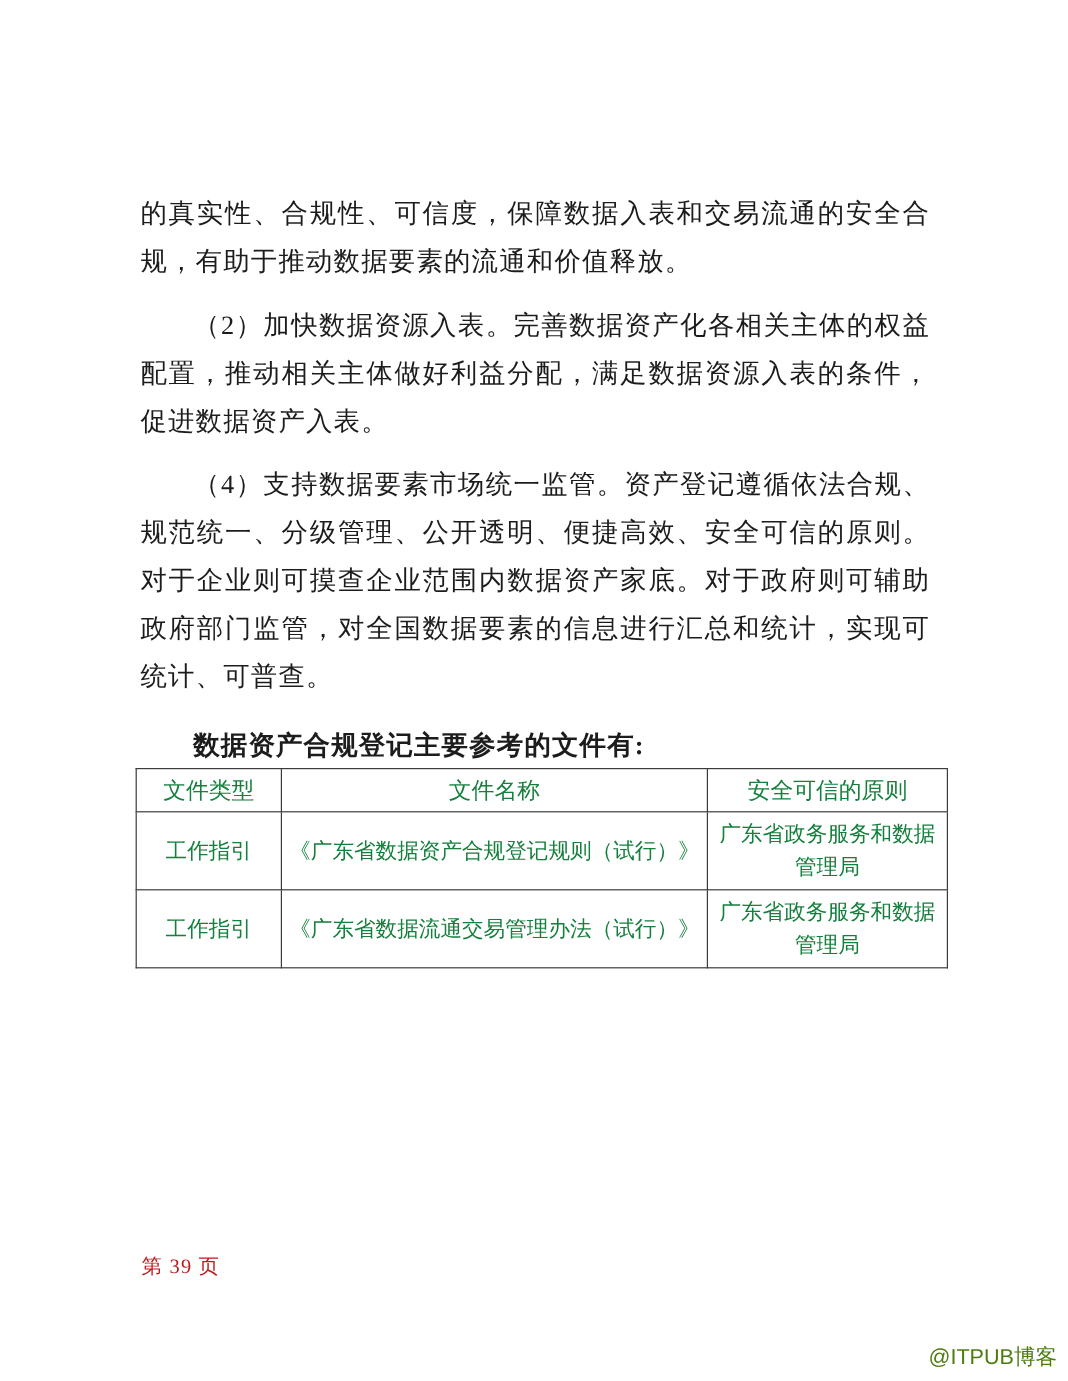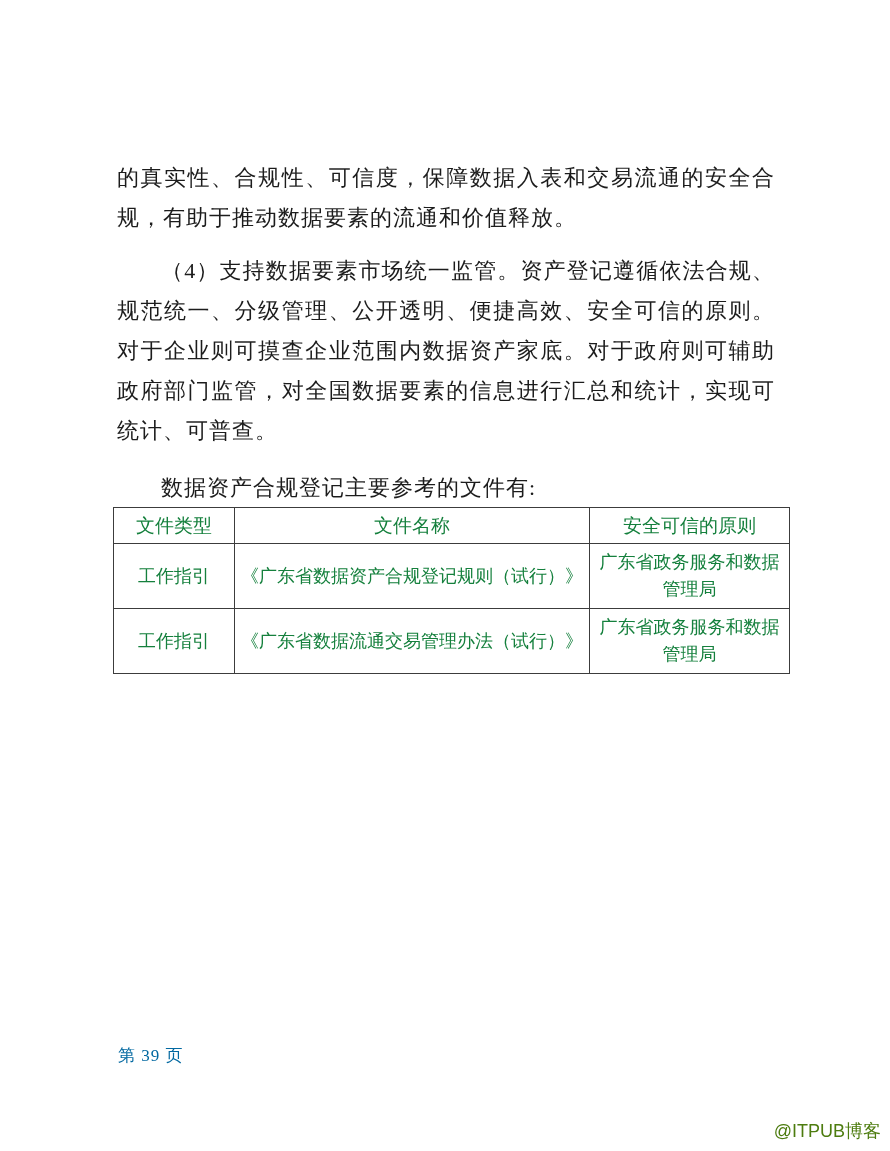--- a/index.html
+++ b/index.html
@@ -38,20 +38,21 @@
     text-indent: 1.9em;
     letter-spacing: 1px;
   }
   .table-intro {
     margin: 20px 0 0 0;
     font-size: 22px;
     line-height: 34px;
     color: #1c1c1c;
     text-indent: 2em;
     letter-spacing: 1px;
+    font-weight: bold;
   }
   table.ref-table {
     border-collapse: collapse;
     table-layout: fixed;
     width: 676px;
     margin: 2px 0 0 -4px;
   }
   table.ref-table th, table.ref-table td {
     border: 1px solid #3c3c3c;
     text-align: center;
@@ -67,39 +68,40 @@
   table.ref-table td {
     height: 60px;
     font-size: 18px;
     line-height: 27px;
   }
   table.ref-table td.doc-name { white-space: nowrap; }
   .footer-page {
     position: absolute;
     left: 118px; top: 1044px;
     font-size: 17px;
-    color: #0369a1;
+    color: #b91c1c;
     letter-spacing: 1px;
   }
   .watermark {
     position: absolute;
     right: 9px; top: 1119px;
     font-size: 18px;
     color: #4d7c0f;
     font-family: "Liberation Sans", "DejaVu Sans", sans-serif;
   }
 </style>
 </head>
 <body>
 
 <div class="page">
   <div class="content">
 
     <p class="body-text no-indent">的真实性、合规性、可信度，保障数据入表和交易流通的安全合规，有助于推动数据要素的流通和价值释放。</p>
 
+    <p class="body-text">（2）加快数据资源入表。完善数据资产化各相关主体的权益配置，推动相关主体做好利益分配，满足数据资源入表的条件，促进数据资产入表。</p>
 
 
     <p class="body-text">（4）支持数据要素市场统一监管。资产登记遵循依法合规、规范统一、分级管理、公开透明、便捷高效、安全可信的原则。对于企业则可摸查企业范围内数据资产家底。对于政府则可辅助政府部门监管，对全国数据要素的信息进行汇总和统计，实现可统计、可普查。</p>
 
 
     <p class="table-intro">数据资产合规登记主要参考的文件有:</p>
 
     <table class="ref-table">
       <colgroup>
         <col style="width:121px">

